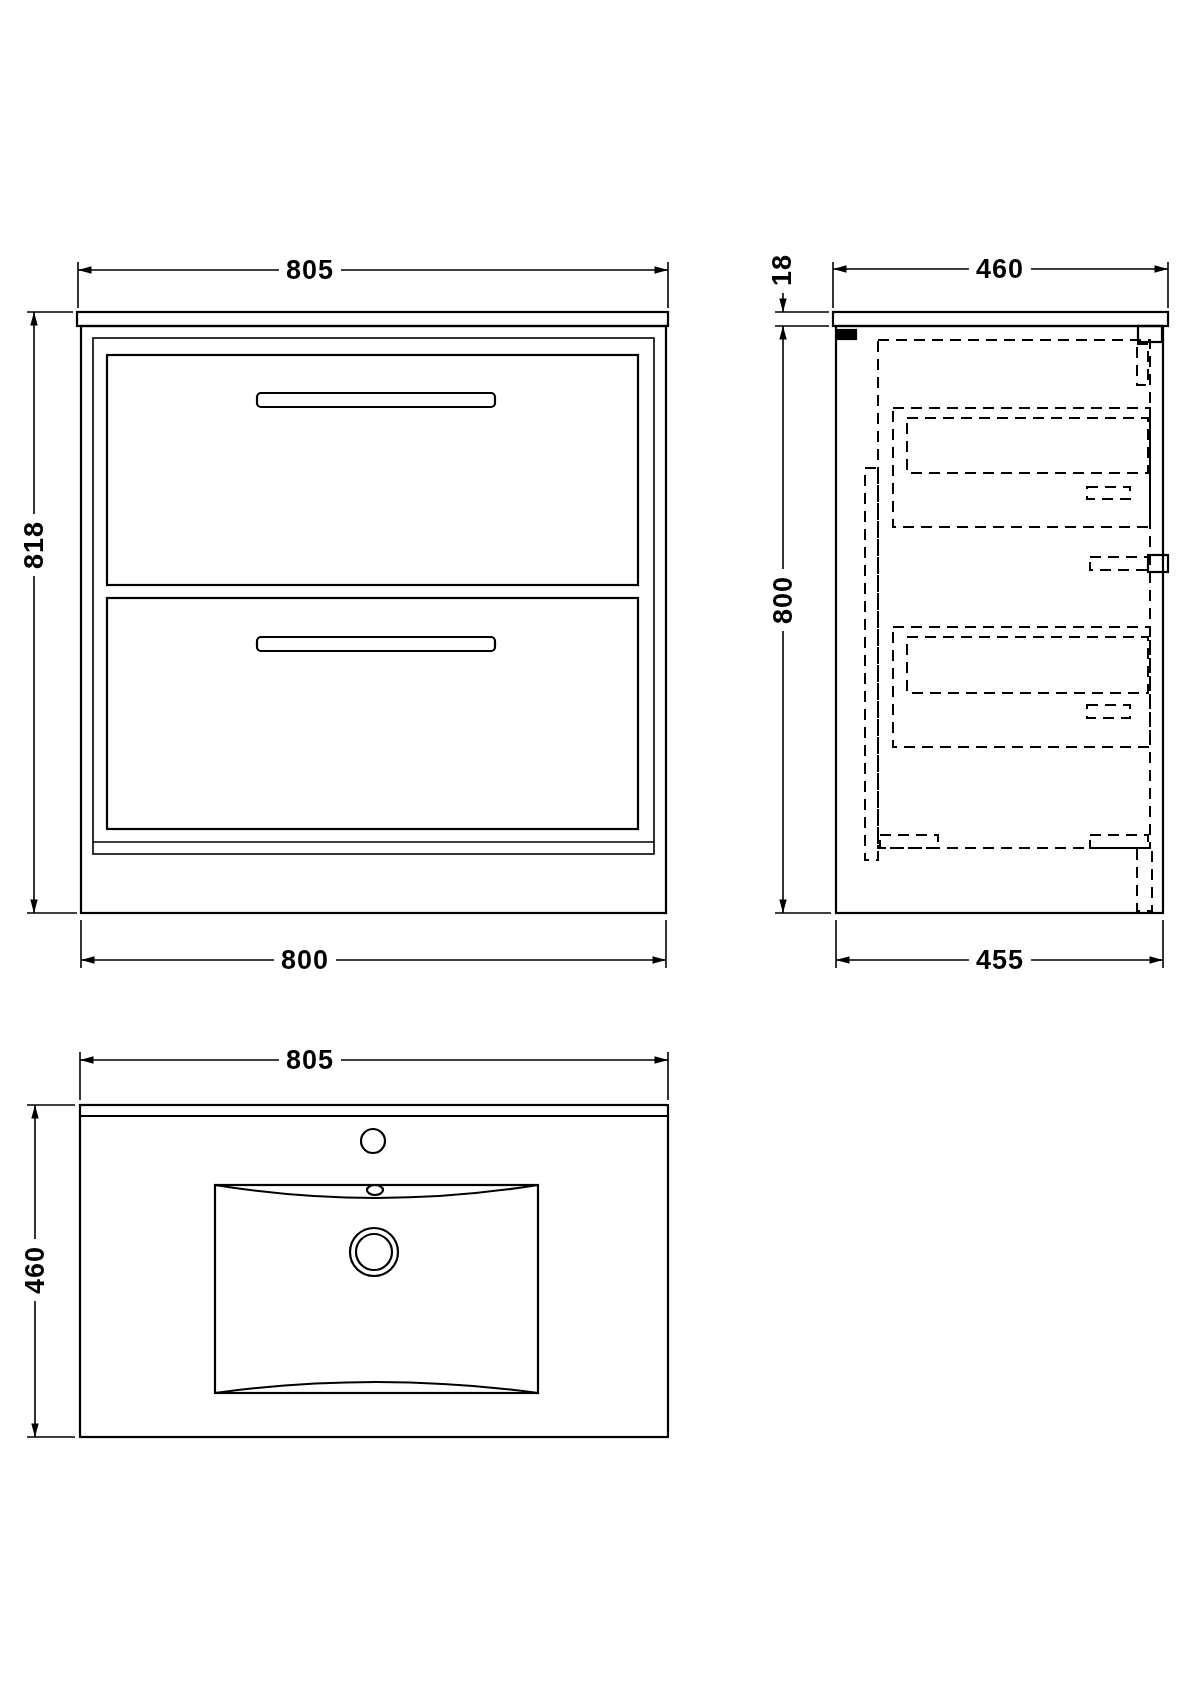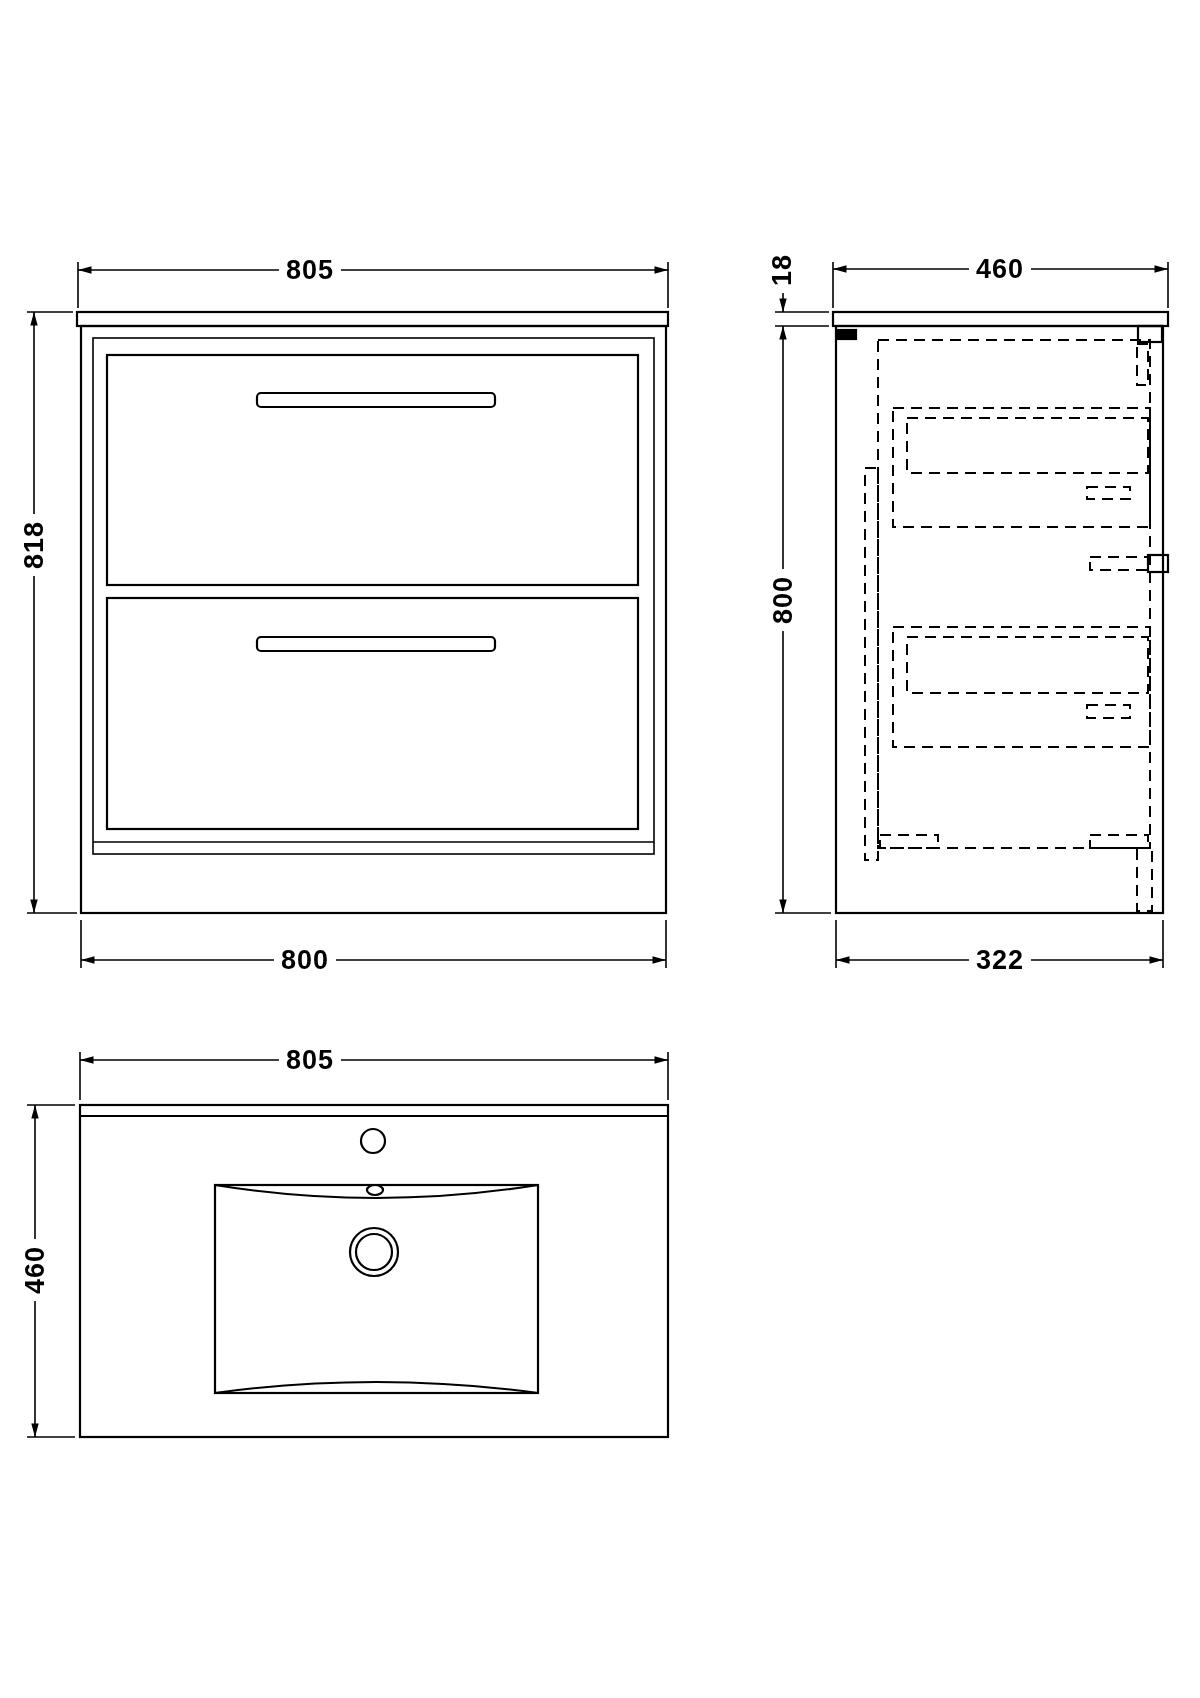--- a/index.html
+++ b/index.html
@@ -130,19 +130,19 @@
   <div class="dim-label vert" style="left:34px;top:545px;">818</div>
 
   <div class="dim-label" style="left:305px;top:960px;">800</div>
 
   <div class="dim-label" style="left:1000px;top:269px;">460</div>
 
   <div class="dim-label vert" style="left:782px;top:270px;">18</div>
 
   <div class="dim-label vert" style="left:783px;top:600px;">800</div>
 
-  <div class="dim-label" style="left:1000px;top:960px;">322</div>
+  <div class="dim-label" style="left:1000px;top:960px;">455</div>
 
   <div class="dim-label" style="left:310px;top:1060px;">805</div>
 
   <div class="dim-label vert" style="left:35px;top:1270px;">460</div>
 
 </div>
 
 </body></html>

